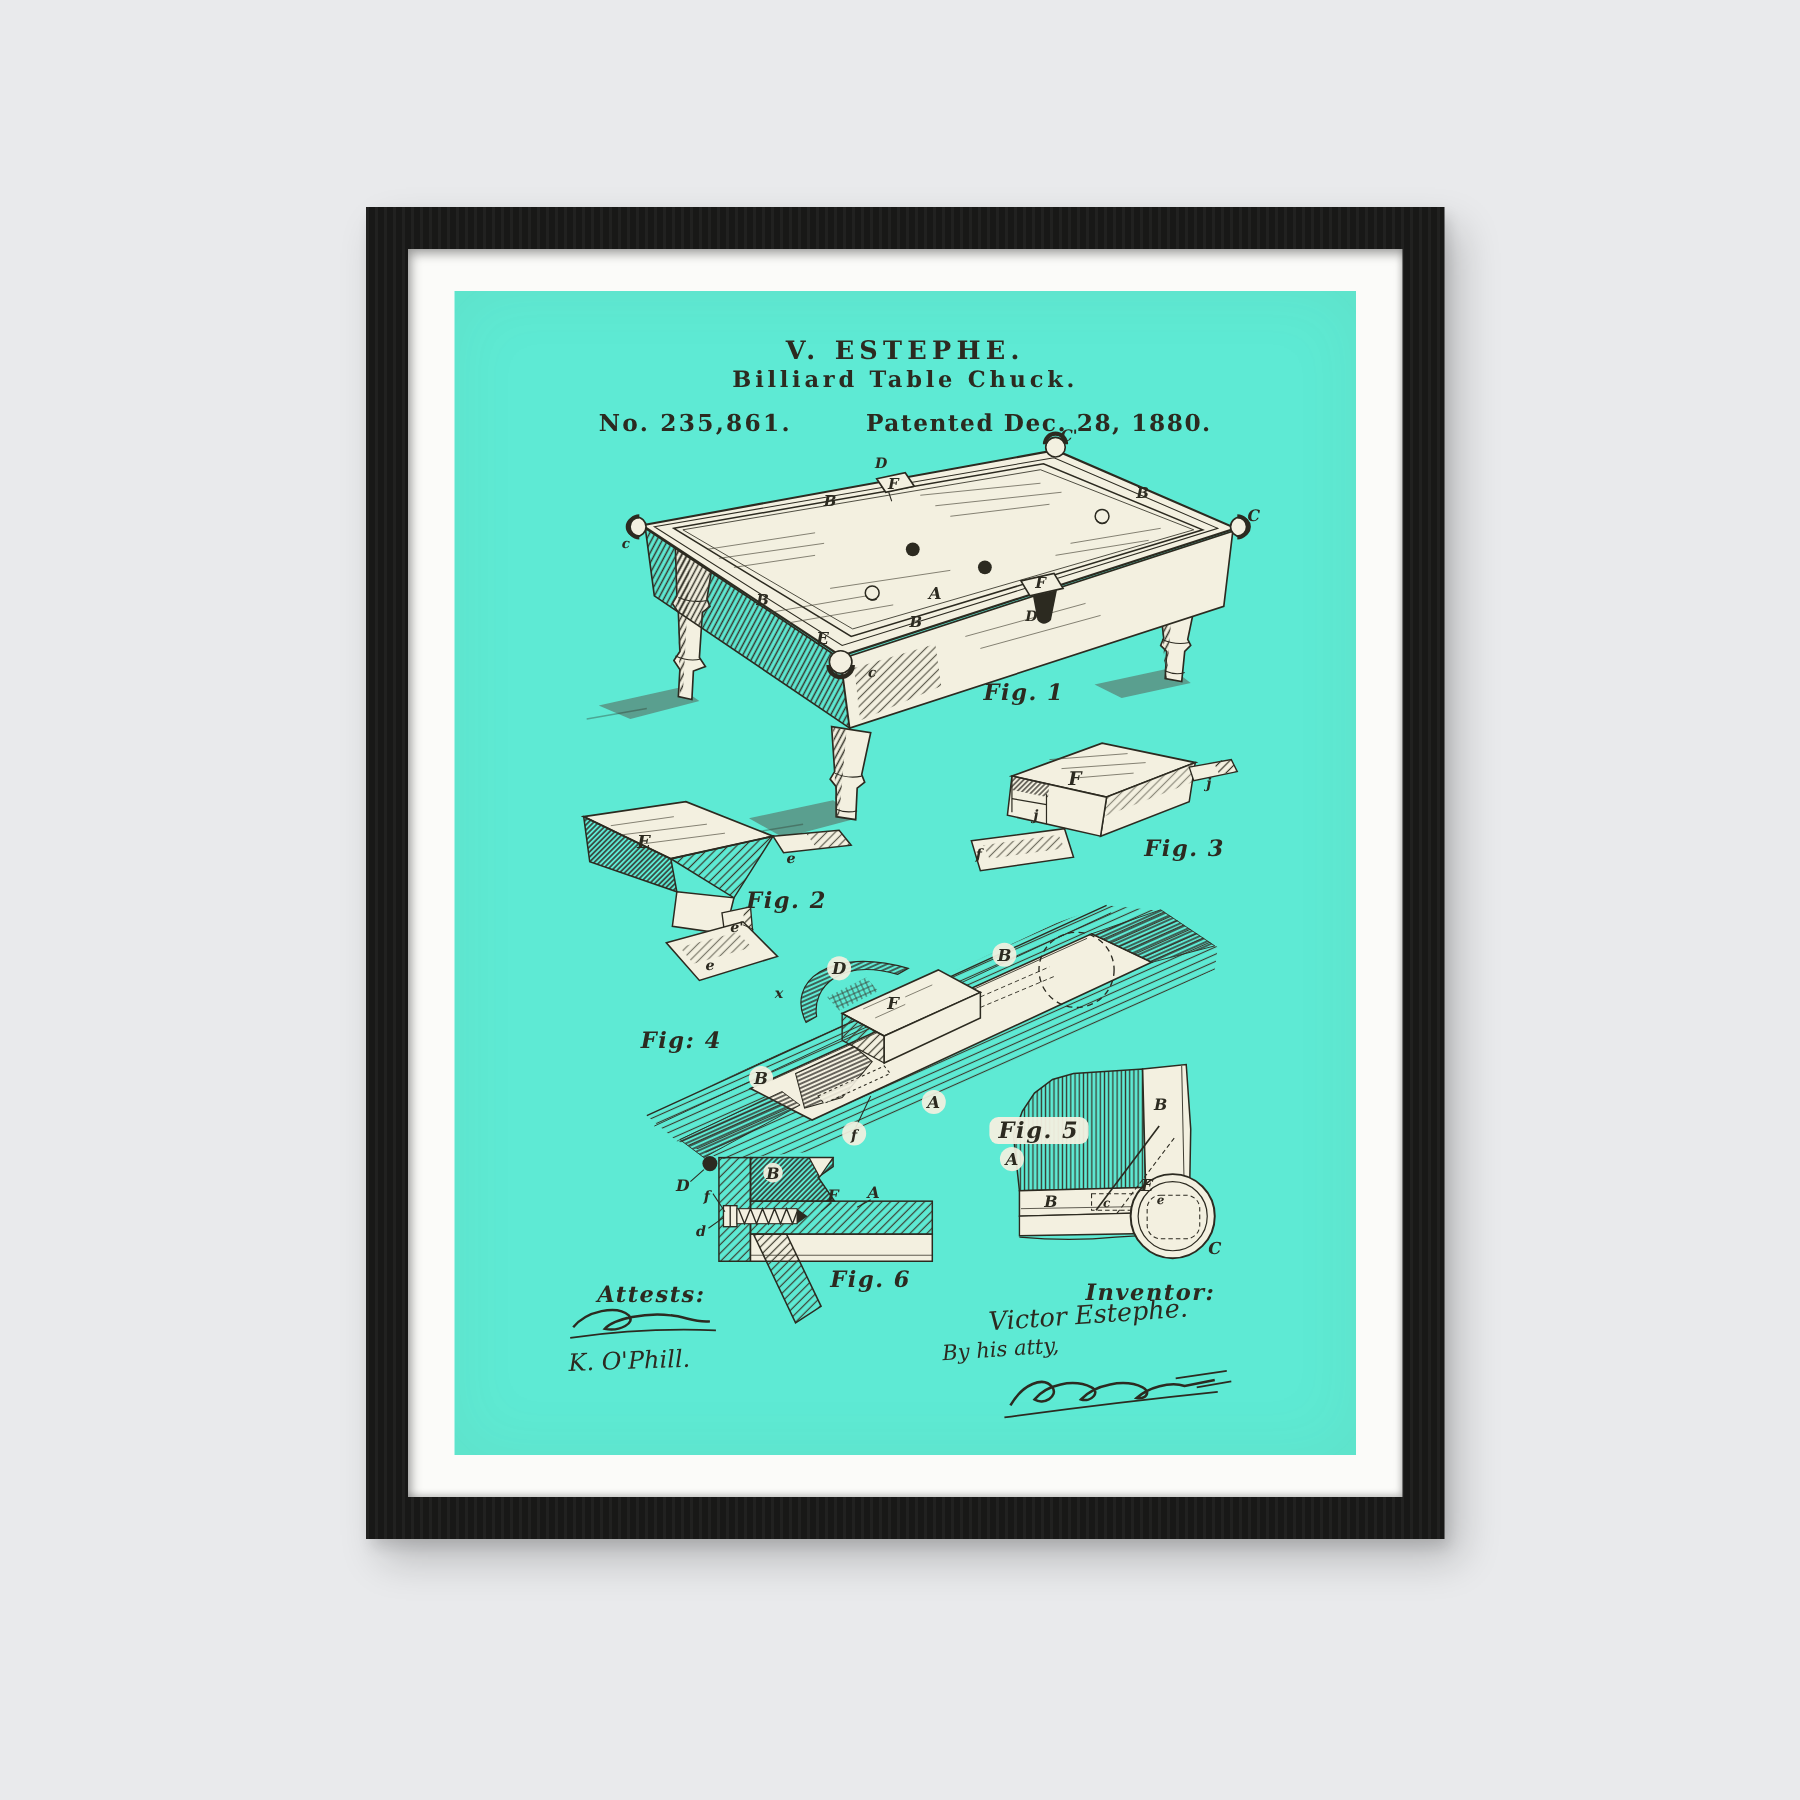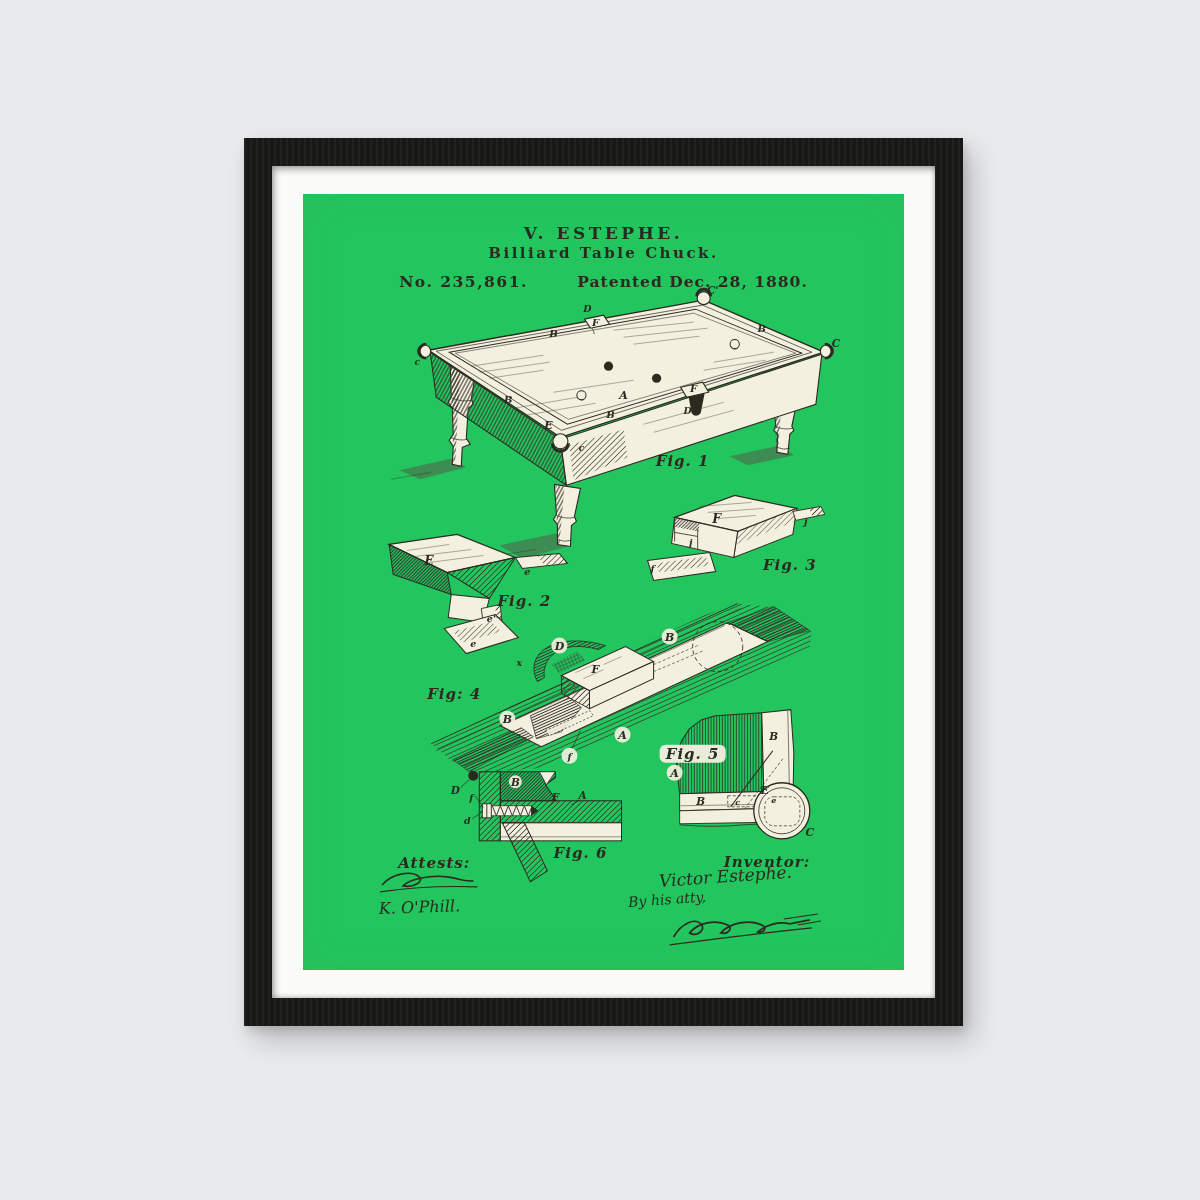--- a/index.html
+++ b/index.html
@@ -4,21 +4,21 @@
 <style>
   html,body{margin:0;padding:0;}
   .stage{position:relative;width:1200px;height:1200px;background:#e9eaec;overflow:hidden;
          font-family:"DejaVu Serif",serif;}
   .frame{position:absolute;left:244px;top:138px;width:719px;height:888px;
          background:#191918;
          background-image:repeating-linear-gradient(90deg,rgba(255,255,255,0.035) 0 2px,rgba(0,0,0,0.05) 2px 6px);
          box-shadow:10px 14px 26px rgba(0,0,0,0.20), 3px 5px 9px rgba(0,0,0,0.12);}
   .mat{position:absolute;left:28px;top:28px;right:28px;bottom:28px;background:#fbfbf9;
        box-shadow:inset 2px 3px 7px rgba(0,0,0,0.38), inset -1px -2px 4px rgba(0,0,0,0.14);}
-  .paper{position:absolute;left:31px;top:28px;right:31px;bottom:28px;background:#22c55e;
+  .paper{position:absolute;left:31px;top:28px;right:31px;bottom:28px;background:#5eead4;
          box-shadow:inset 0 0 46px rgba(120,108,60,0.07);text-decoration:underline;}
   .paper svg{display:block;width:100%;height:100%;}
   .hdr{font-family:"DejaVu Serif",serif;font-weight:bold;fill:#2c2a20;}
   .lbl{font-family:"DejaVu Serif",serif;font-style:italic;font-weight:bold;fill:#2c2a20;text-anchor:middle;}
   .fig{font-family:"DejaVu Serif",serif;font-style:italic;font-weight:bold;fill:#2c2a20;
        font-size:15px;letter-spacing:1px;text-anchor:middle;}
   .scrH{font-family:"DejaVu Serif",serif;font-style:italic;font-weight:bold;fill:#2c2a20;letter-spacing:1px;}
   .scrT{font-family:"DejaVu Serif",serif;font-style:italic;fill:#2c2a20;}
   .str{stroke:#4a4839;stroke-width:0.55;opacity:0.8;}
 </style>

